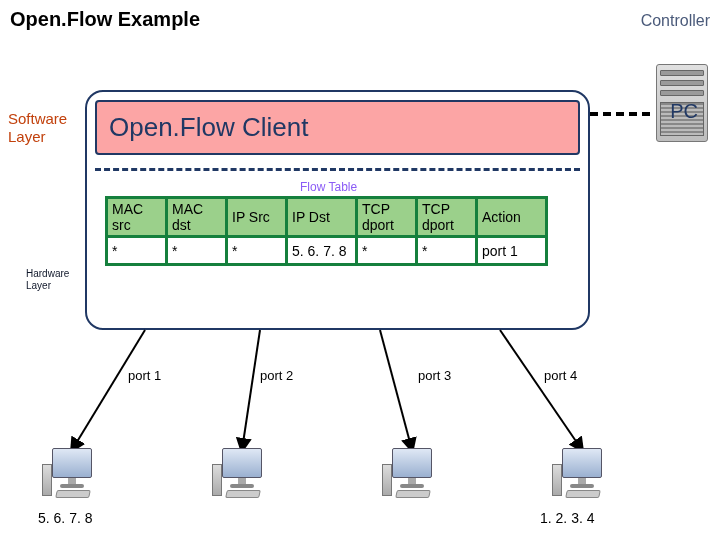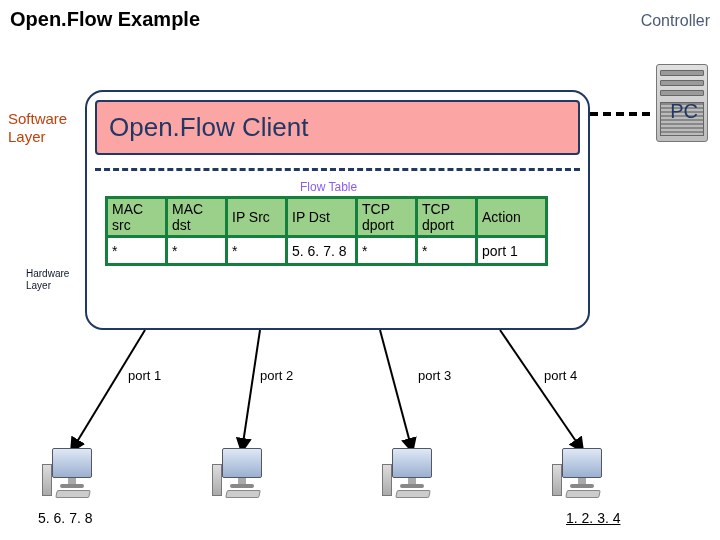--- a/index.html
+++ b/index.html
@@ -157,13 +157,13 @@
   </div>
 <div class="pc pc4">
     <div class="tower"></div>
     <div class="mon"></div>
     <div class="stand"></div>
     <div class="base"></div>
     <div class="kb"></div>
   </div>
 
 <div class="ip-label" style="top:510px; left:38px;">5. 6. 7. 8</div>
-<div class="ip-label" style="top:510px; left:566px;text-decoration:underline;">1. 2. 3. 4</div>
+<div class="ip-label" style="top:510px; left:540px;">1. 2. 3. 4</div>
 
 </body></html>

